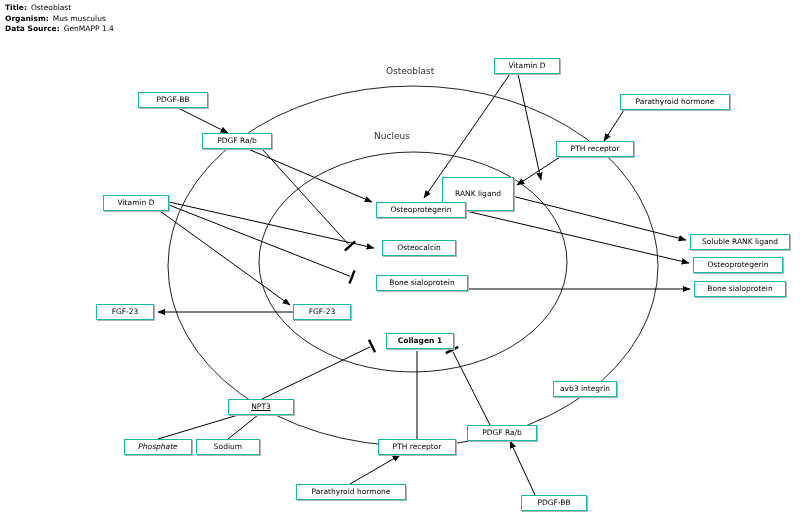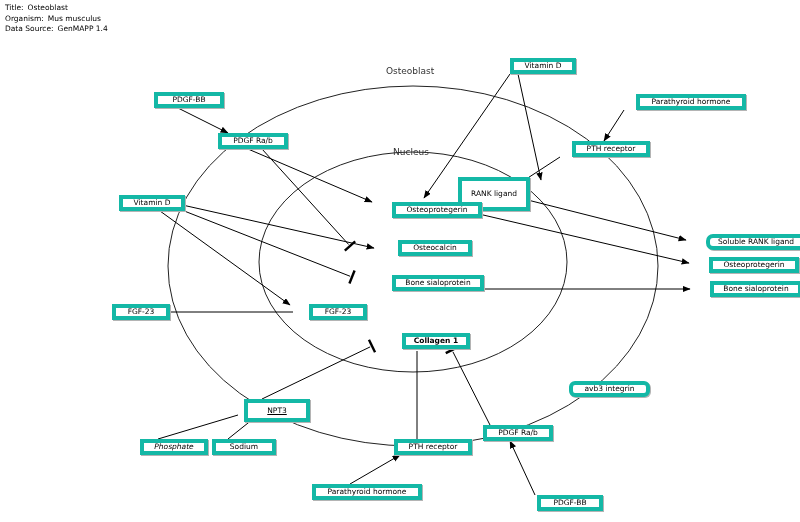--- a/index.html
+++ b/index.html
@@ -21,50 +21,49 @@
   #meta {
     position: absolute;
     left: 5px;
     top: 3px;
     font-size: 7.5px;
     line-height: 10.5px;
     color: #000000;
   }
   #meta .row { white-space: nowrap; }
   #meta .key {
-    font-weight: normal;
+    font-weight: bold;
     display: inline-block;
   }
   #meta .val {
     display: inline-block;
     padding-left: 4px;
   }
   
   #canvas {
     position: absolute;
     left: 0;
     top: 0;
     width: 800px;
     height: 522px;
   }
   
   .node {
     position: absolute;
     box-sizing: border-box;
-    border: 4px solid #14b8a6;
+    border: 1px solid #14b8a6;
     background: #ffffff;
     color: #000000;
     font-size: 7.5px;
     line-height: 1;
     display: flex;
     align-items: center;
     justify-content: center;
     white-space: nowrap;
     box-shadow: 1px 1px 0 #b4b4b4;
-    margin-left: 16px;
   }
   
   .compartment-label {
     position: absolute;
     font-size: 9px;
     color: #333333;
     white-space: nowrap;
   }
 </style>
 </head>
@@ -119,21 +118,21 @@
         <line x1="425" y1="349" x2="409" y2="349" stroke="#000000" stroke-width="1.6"></line>
         <line x1="490" y1="425" x2="452.90392958637733" y2="351.78407155206054" stroke="#000000" stroke-width="1" fill="none"></line>
         <line x1="458.24425043221186" y1="346.8362464476793" x2="445.75574956778814" y2="353.1637535523207" stroke="#000000" stroke-width="2.4"></line>
         <line x1="350" y1="484" x2="400" y2="455" stroke="#000000" stroke-width="1" fill="none" marker-end="url(#mk-arrow)"></line>
         <line x1="535" y1="495" x2="510" y2="441" stroke="#000000" stroke-width="1" fill="none" marker-end="url(#mk-arrow)"></line>
       </g>
   </svg>
 
   <div id="compartment-labels">
       <div class="compartment-label" style="left: 386px; top: 66px;">Osteoblast</div>
-      <div class="compartment-label" style="left: 393px; top: 131px; margin-top: 16px;">Nucleus</div>
+      <div class="compartment-label" style="left: 374px; top: 131px;">Nucleus</div>
     </div>
 
   <div id="nodes">
       <div class="node" style="left: 138px; top: 92px; width: 70px; height: 16px;">
         <span>PDGF-BB</span>
       </div>
       <div class="node" style="left: 202px; top: 133px; width: 70px; height: 16px;">
         <span>PDGF Ra/b</span>
       </div>
       <div class="node" style="left: 494px; top: 58px; width: 66px; height: 16px;">
@@ -153,42 +152,42 @@
       </div>
       <div class="node" style="left: 376px; top: 202px; width: 90px; height: 16px;">
         <span>Osteoprotegerin</span>
       </div>
       <div class="node" style="left: 382px; top: 240px; width: 74px; height: 16px; text-align: right;">
         <span>Osteocalcin</span>
       </div>
       <div class="node" style="left: 376px; top: 275px; width: 92px; height: 16px;">
         <span>Bone sialoprotein</span>
       </div>
-      <div class="node" style="left: 690px; top: 234px; width: 100px; height: 16px; border-radius: 7px;">
+      <div class="node" style="left: 690px; top: 234px; width: 100px; height: 16px;">
         <span>Soluble RANK ligand</span>
       </div>
       <div class="node" style="left: 693px; top: 257px; width: 90px; height: 16px;">
         <span>Osteoprotegerin</span>
       </div>
       <div class="node" style="left: 694px; top: 281px; width: 92px; height: 16px;">
         <span>Bone sialoprotein</span>
       </div>
       <div class="node" style="left: 96px; top: 304px; width: 58px; height: 16px;">
         <span>FGF-23</span>
       </div>
       <div class="node" style="left: 293px; top: 304px; width: 58px; height: 16px;">
         <span>FGF-23</span>
       </div>
       <div class="node" style="left: 386px; top: 333px; width: 68px; height: 16px; font-weight: bold;">
         <span>Collagen 1</span>
       </div>
-      <div class="node" style="left: 553px; top: 381px; width: 81px; height: 16px; border-radius: 6px;">
+      <div class="node" style="left: 553px; top: 381px; width: 64px; height: 16px;">
         <span>avb3 integrin</span>
       </div>
-      <div class="node" style="left: 228px; top: 399px; width: 66px; height: 23px; text-decoration: underline;">
+      <div class="node" style="left: 228px; top: 399px; width: 66px; height: 16px; text-decoration: underline;">
         <span>NPT3</span>
       </div>
       <div class="node" style="left: 378px; top: 439px; width: 78px; height: 16px;">
         <span>PTH receptor</span>
       </div>
       <div class="node" style="left: 467px; top: 425px; width: 70px; height: 16px;">
         <span>PDGF Ra/b</span>
       </div>
       <div class="node" style="left: 124px; top: 439px; width: 68px; height: 16px; font-style: italic;">
         <span>Phosphate</span>

